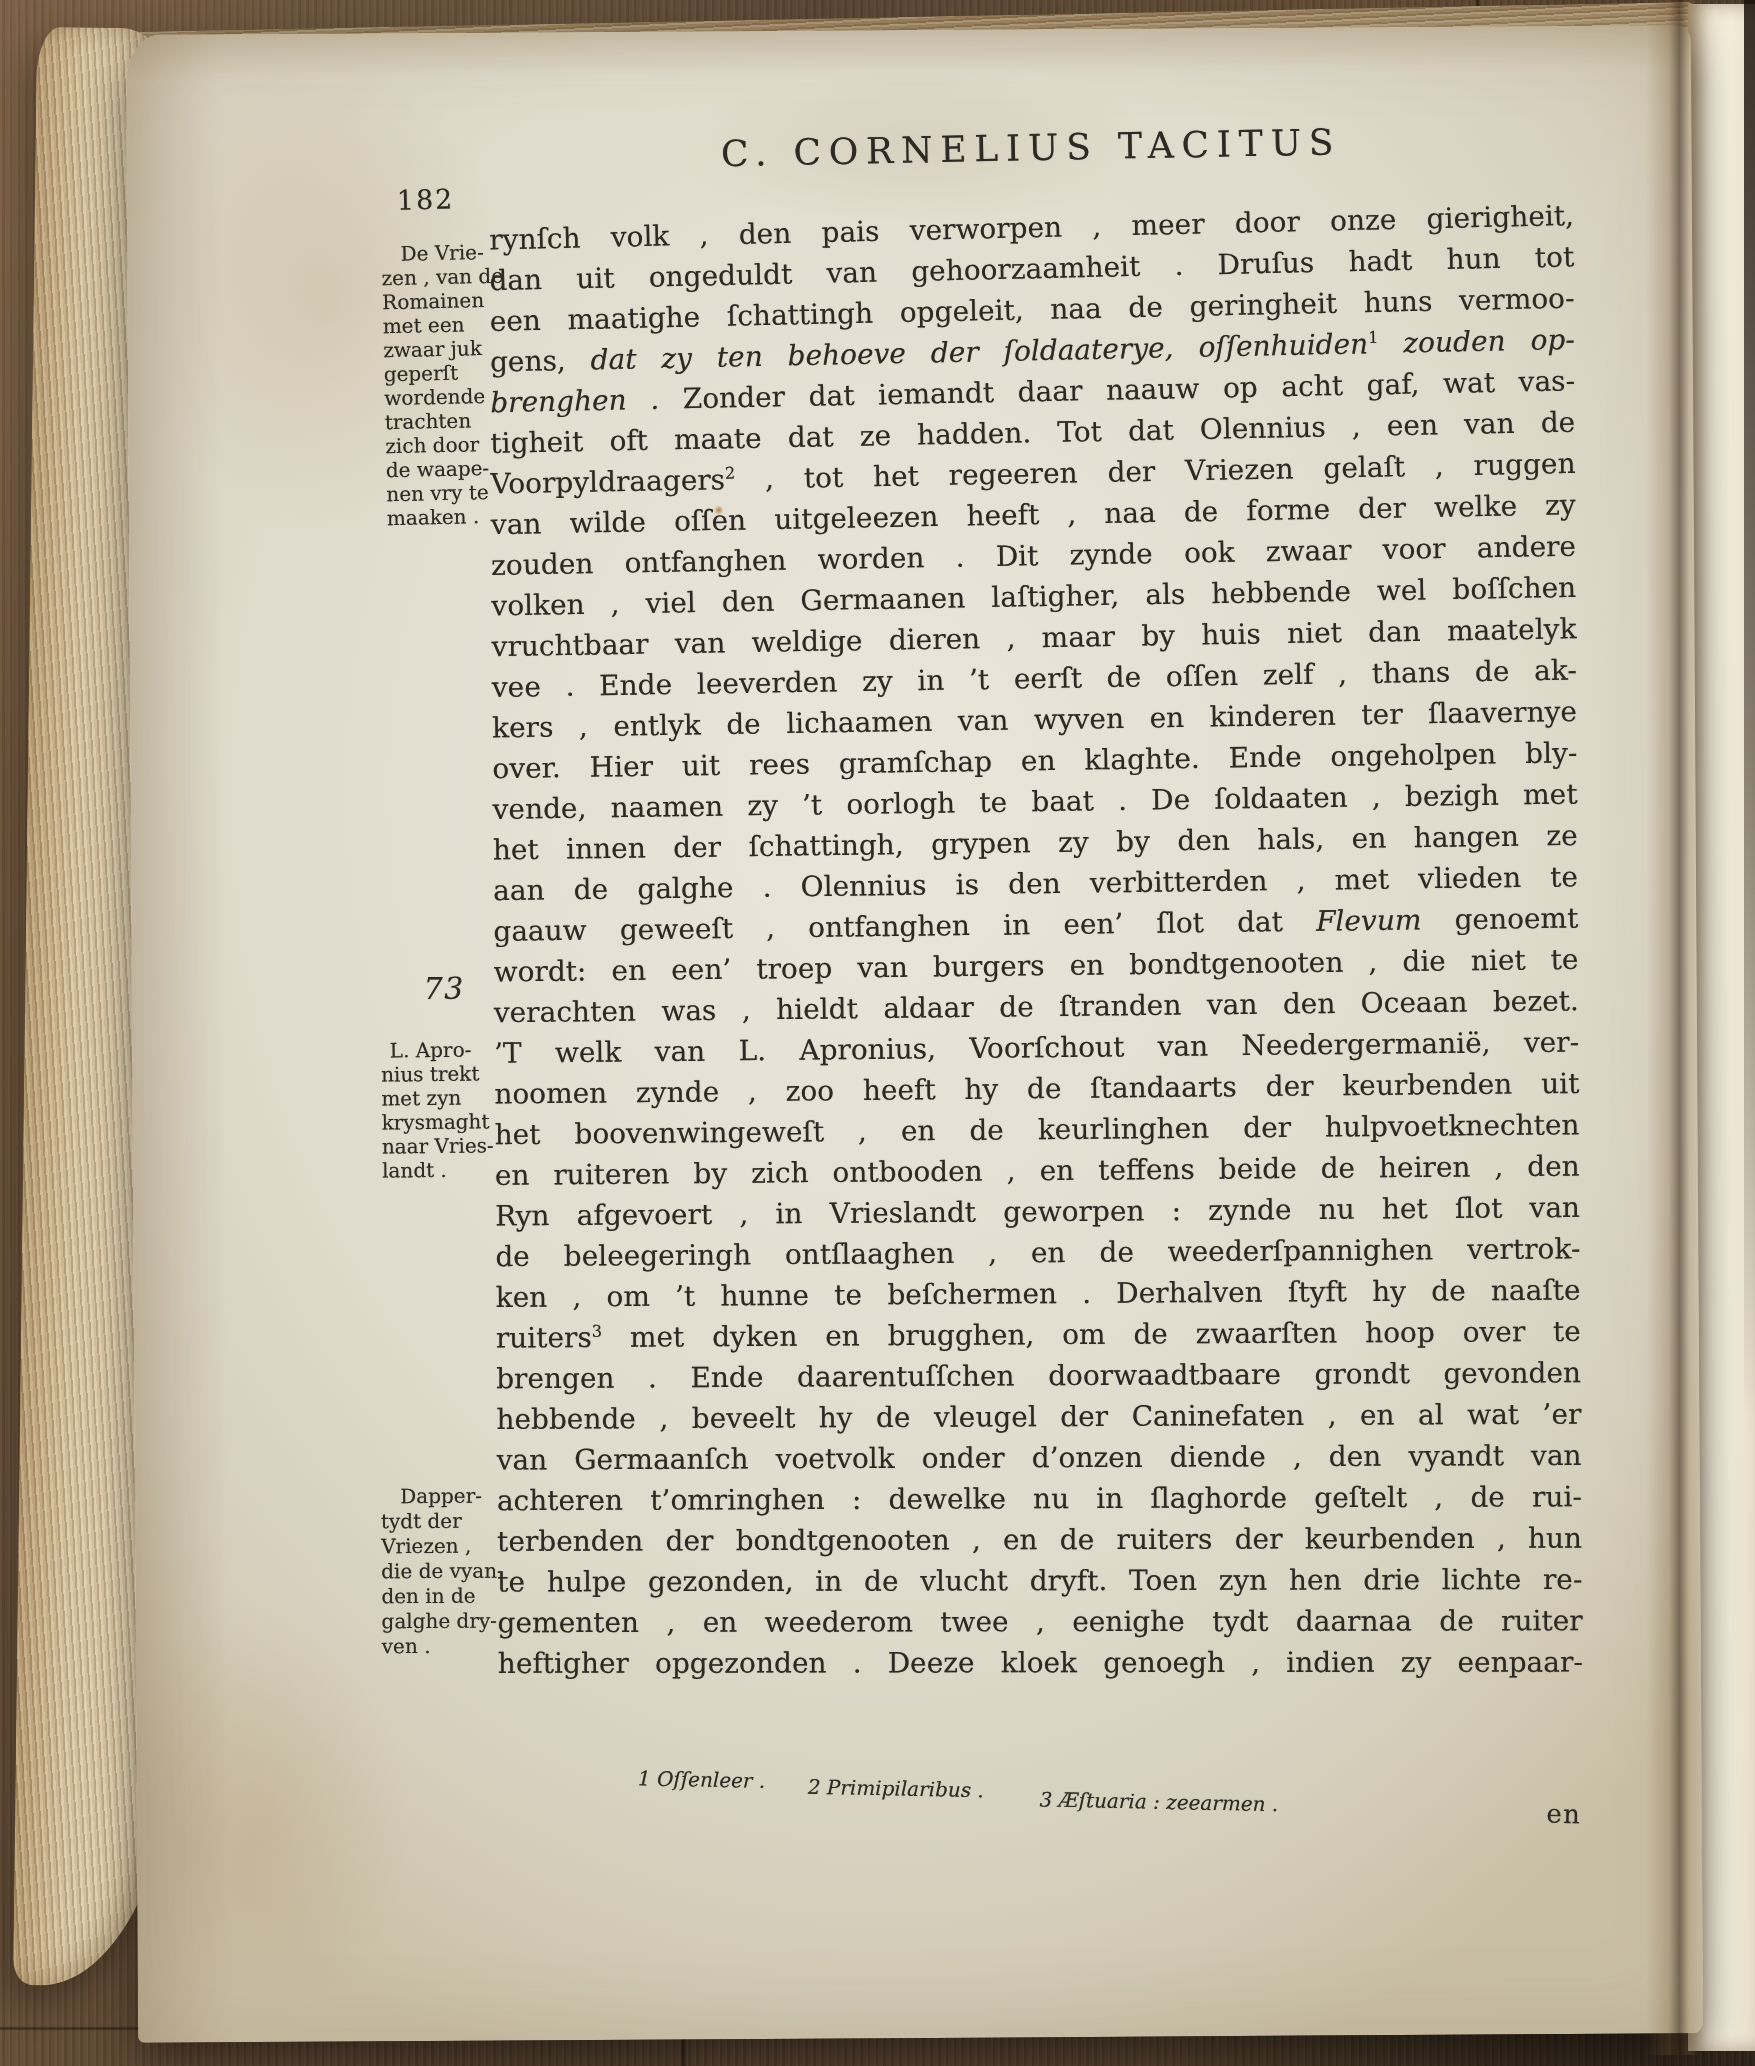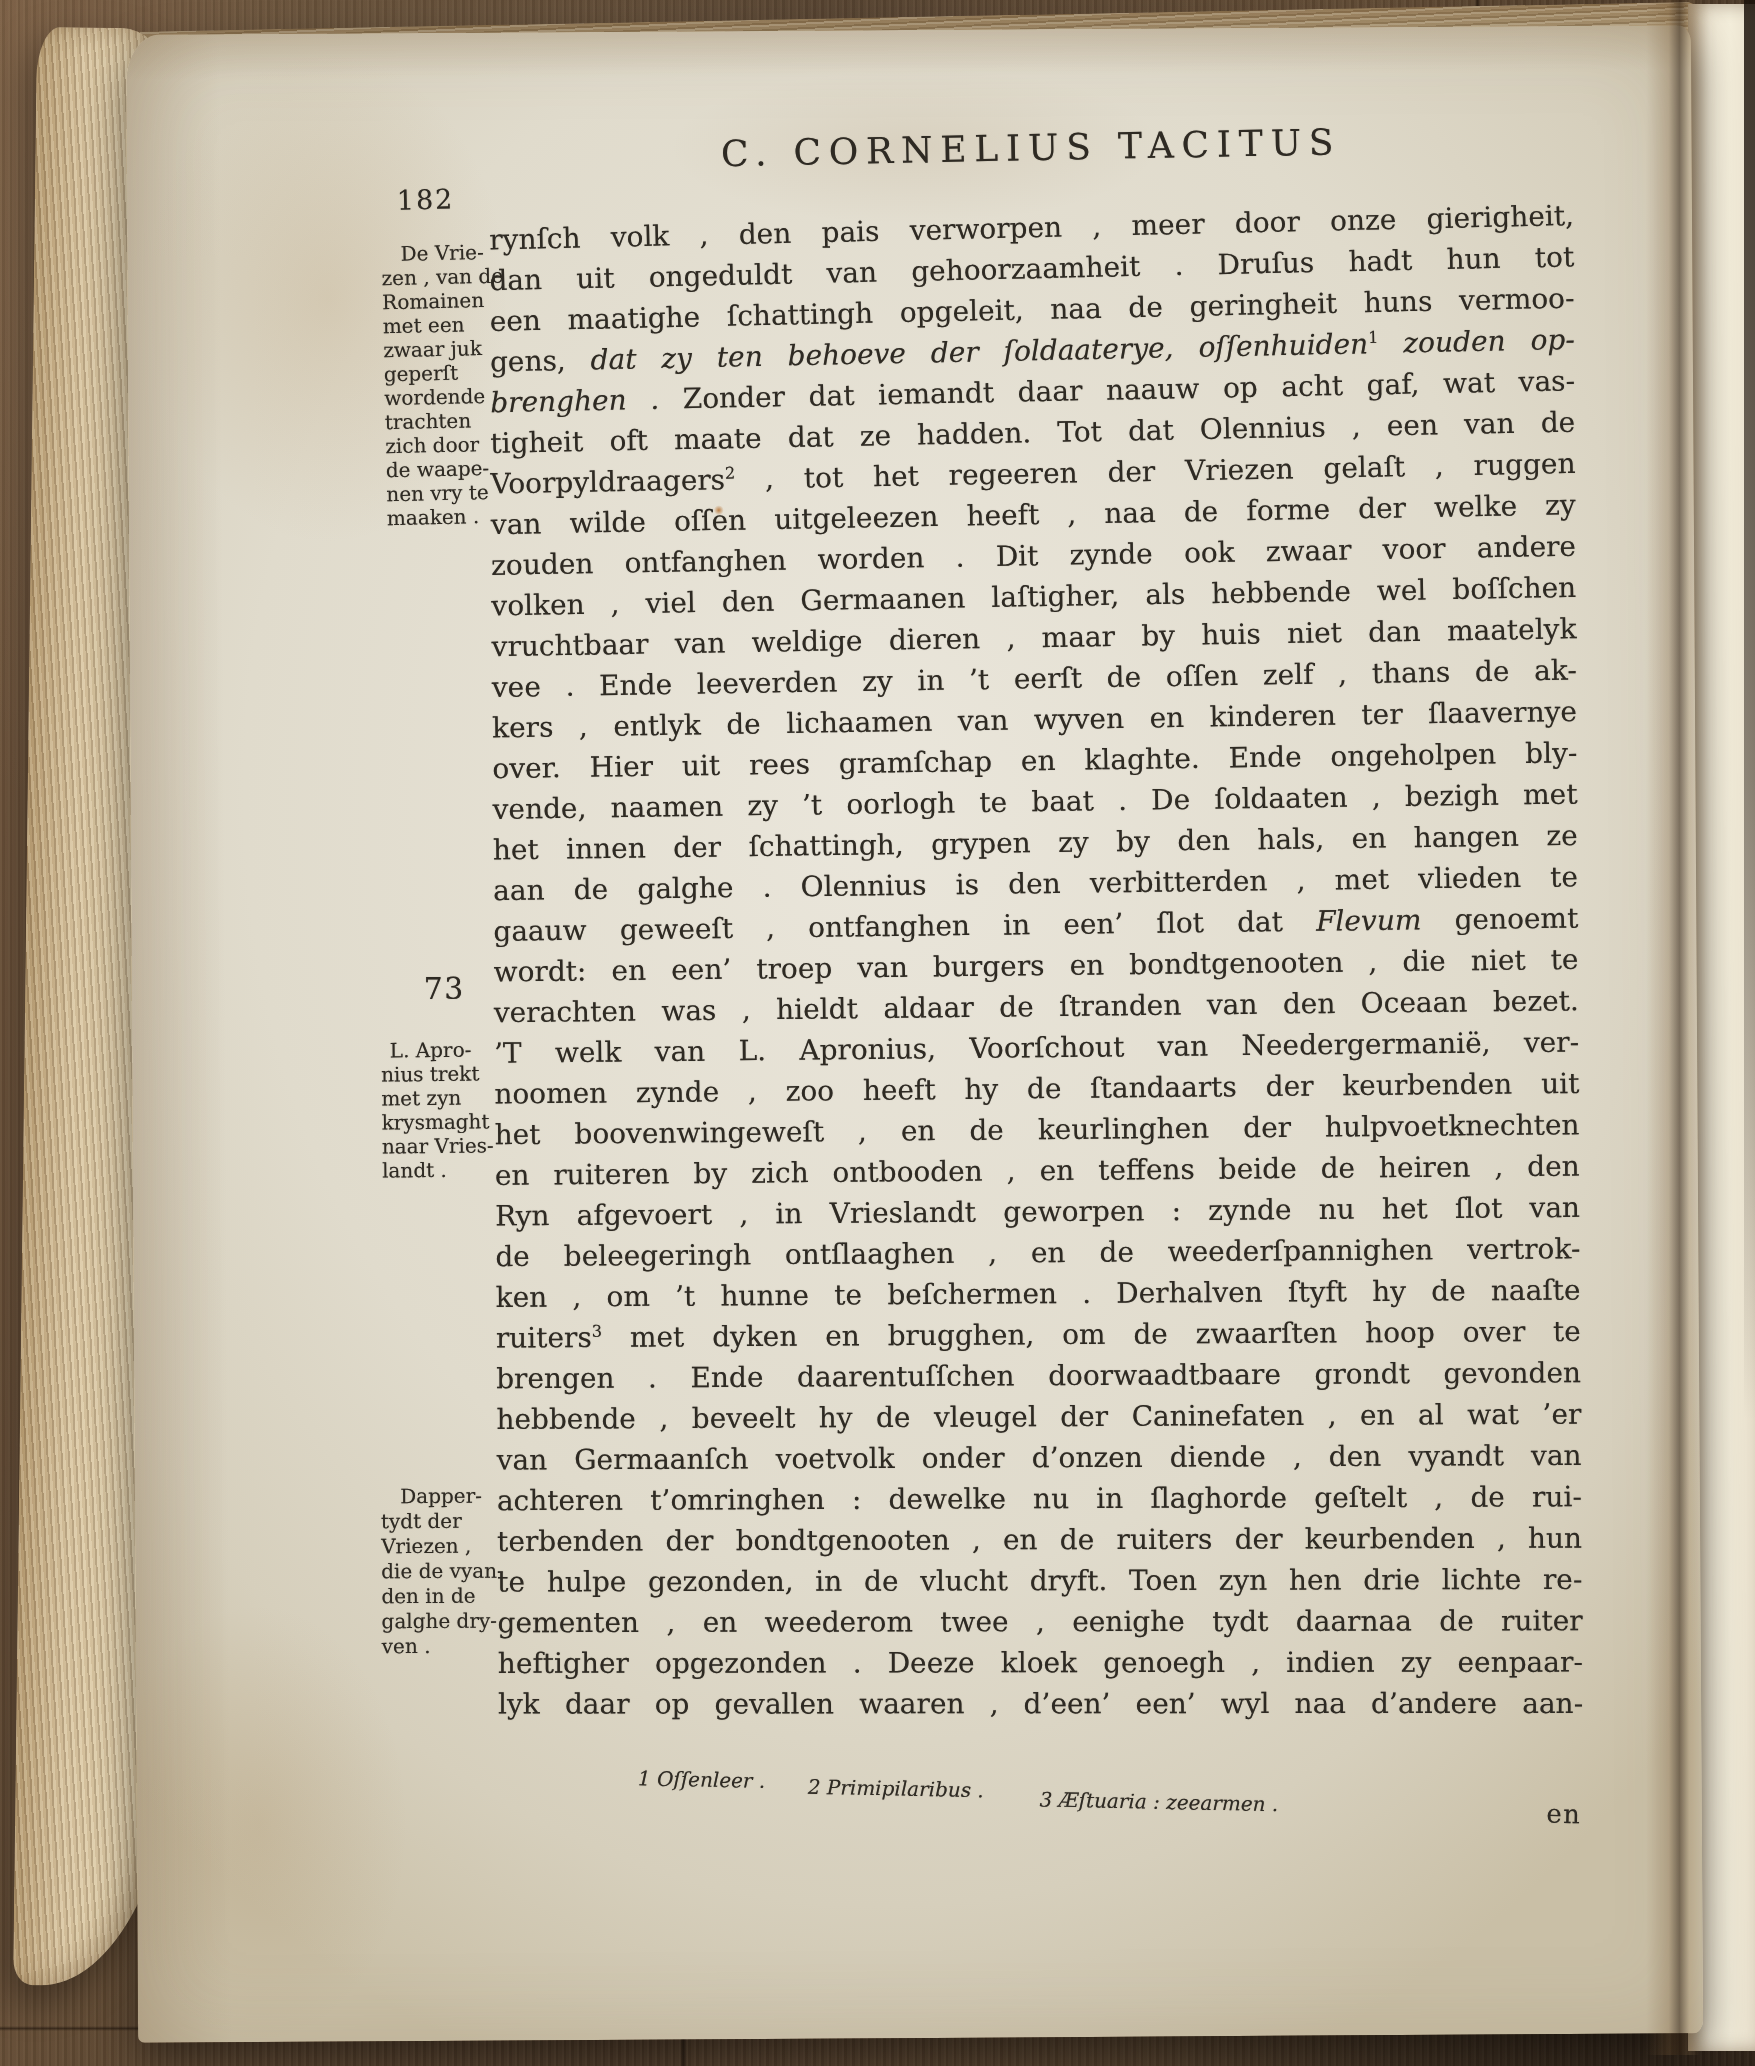--- a/index.html
+++ b/index.html
@@ -70,21 +70,21 @@
     white-space:nowrap;}
   .it{font-style:italic;}
   sup{font-size:58%;vertical-align:super;line-height:0;}
   .margin-note{position:absolute;width:129px;font-size:20px;line-height:24px;}
   .margin-note .mn-line:first-child{padding-left:19.4px;}
   .note-1{left:256px;top:208px;transform:rotate(-.9deg);}
   .note-2{left:249px;top:1005px;transform:rotate(-.3deg);}
   .note-2 .mn-line:first-child{padding-left:9px;}
   .note-3{left:246px;top:1451px;line-height:25px;transform:rotate(0deg);}
   .section-number{position:absolute;left:292px;top:938px;font-size:30px;
-    letter-spacing:1.3px;}
+    letter-spacing:1.3px;font-style:italic;}
   .footnote-row{position:absolute;left:362px;top:1731px;width:1098px;height:58px;
     transform:rotate(1.5deg);transform-origin:0 50%;font-size:20px;font-style:italic;}
   .fn{position:absolute;top:0;white-space:nowrap;}
   .fn1{left:139px;}
   .fn2{left:309px;top:5.2px;}
   .fn3{left:541px;top:13px;}
   .catchword{position:absolute;left:1048px;top:14.2px;font-size:26px;font-style:normal;
     letter-spacing:1.3px;}
 </style>
 </head>
@@ -173,21 +173,20 @@
           <div class="line" style="transform: rotate(-0.036deg);"><span>ken , om ’t hunne te beſchermen . Derhalven ſtyft hy de naaſte</span></div>
           <div class="line" style="transform: rotate(-0.001deg);"><span>ruiters</span><sup>3</sup><span> met dyken en brugghen, om de zwaarſten hoop over te</span></div>
           <div class="line" style="transform: rotate(0.034deg);"><span>brengen . Ende daarentuſſchen doorwaadtbaare grondt gevonden</span></div>
           <div class="line" style="transform: rotate(0.069deg);"><span>hebbende , beveelt hy de vleugel der Caninefaten , en al wat ’er</span></div>
           <div class="line" style="transform: rotate(0.104deg);"><span>van Germaanſch voetvolk onder d’onzen diende , den vyandt van</span></div>
           <div class="line" style="transform: rotate(0.139deg);"><span>achteren t’omringhen : dewelke nu in ſlaghorde geſtelt , de rui-</span></div>
           <div class="line" style="transform: rotate(0.174deg);"><span>terbenden der bondtgenooten , en de ruiters der keurbenden , hun</span></div>
           <div class="line" style="transform: rotate(0.209deg);"><span>te hulpe gezonden, in de vlucht dryft. Toen zyn hen drie lichte re-</span></div>
           <div class="line" style="transform: rotate(0.245deg);"><span>gementen , en weederom twee , eenighe tydt daarnaa de ruiter</span></div>
           <div class="line" style="transform: rotate(0.28deg);"><span>heftigher opgezonden . Deeze kloek genoegh , indien zy eenpaar-</span></div>
-          <div class="line" style="transform: rotate(0.315deg);"><span>lyk daar op gevallen waaren , d’een’ een’ wyl naa d’andere aan-</span></div>
         </div>
 
       <div class="footnote-row" id="footnote-row">
         <span class="catchword">en</span>
       <span class="fn fn1">1 Oſſenleer .</span>
           <span class="fn fn2">2 Primipilaribus .</span>
           <span class="fn fn3">3 Æſtuaria : zeearmen .</span>
         </div>
     </div>
   </div>

